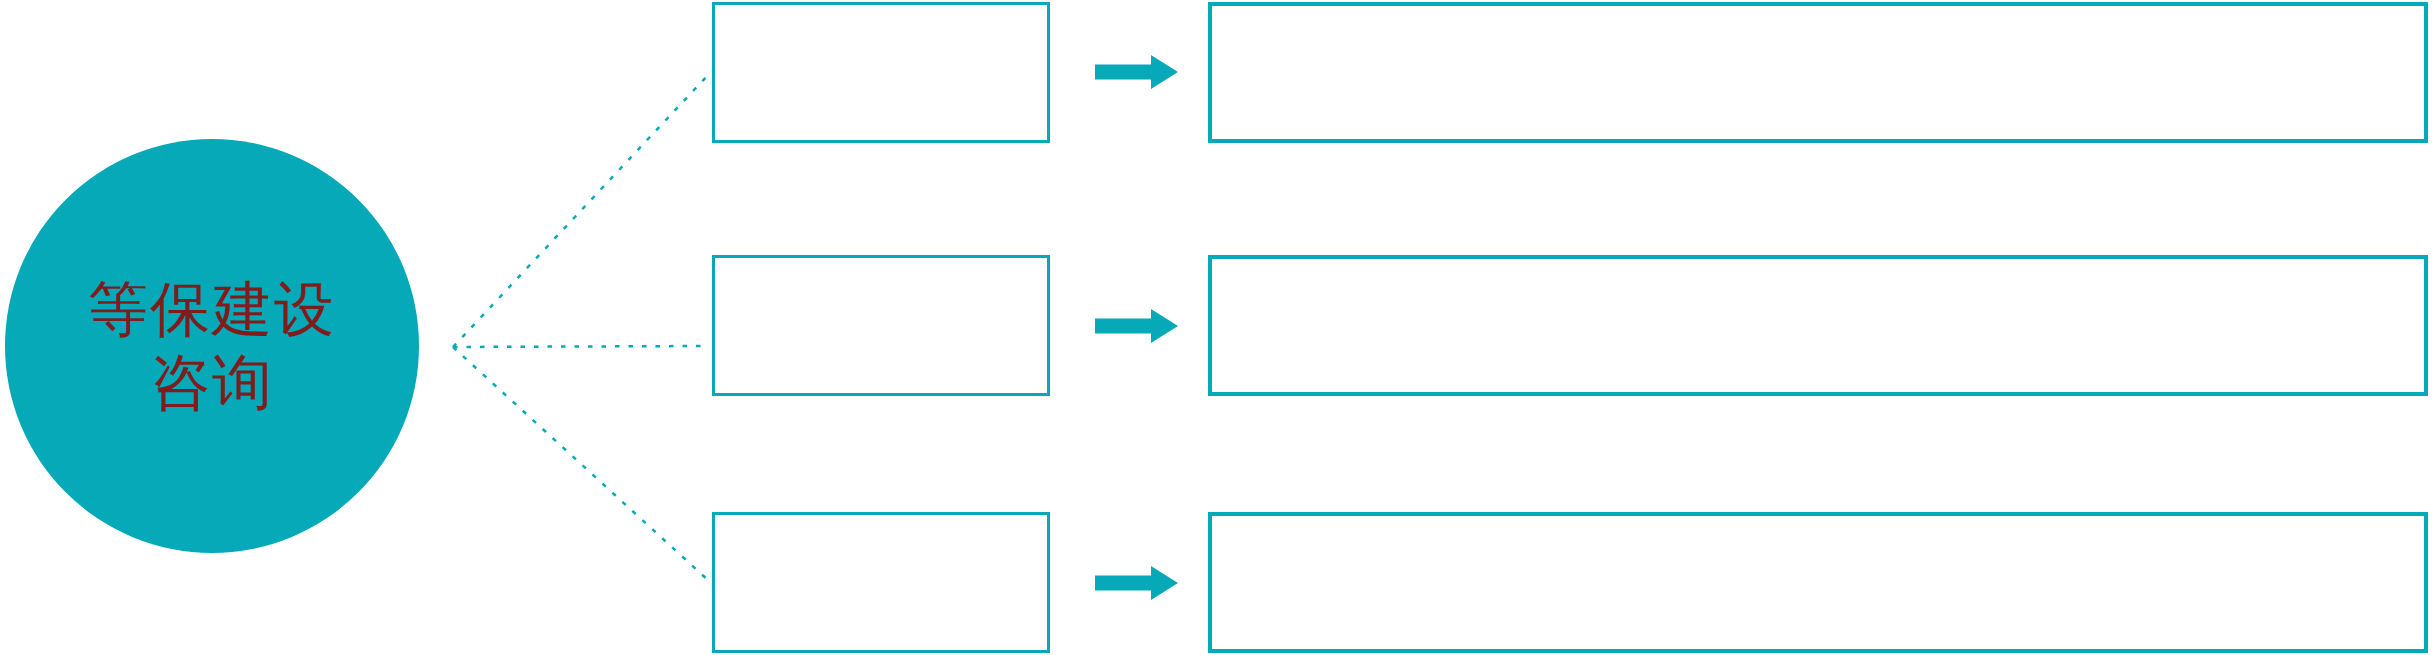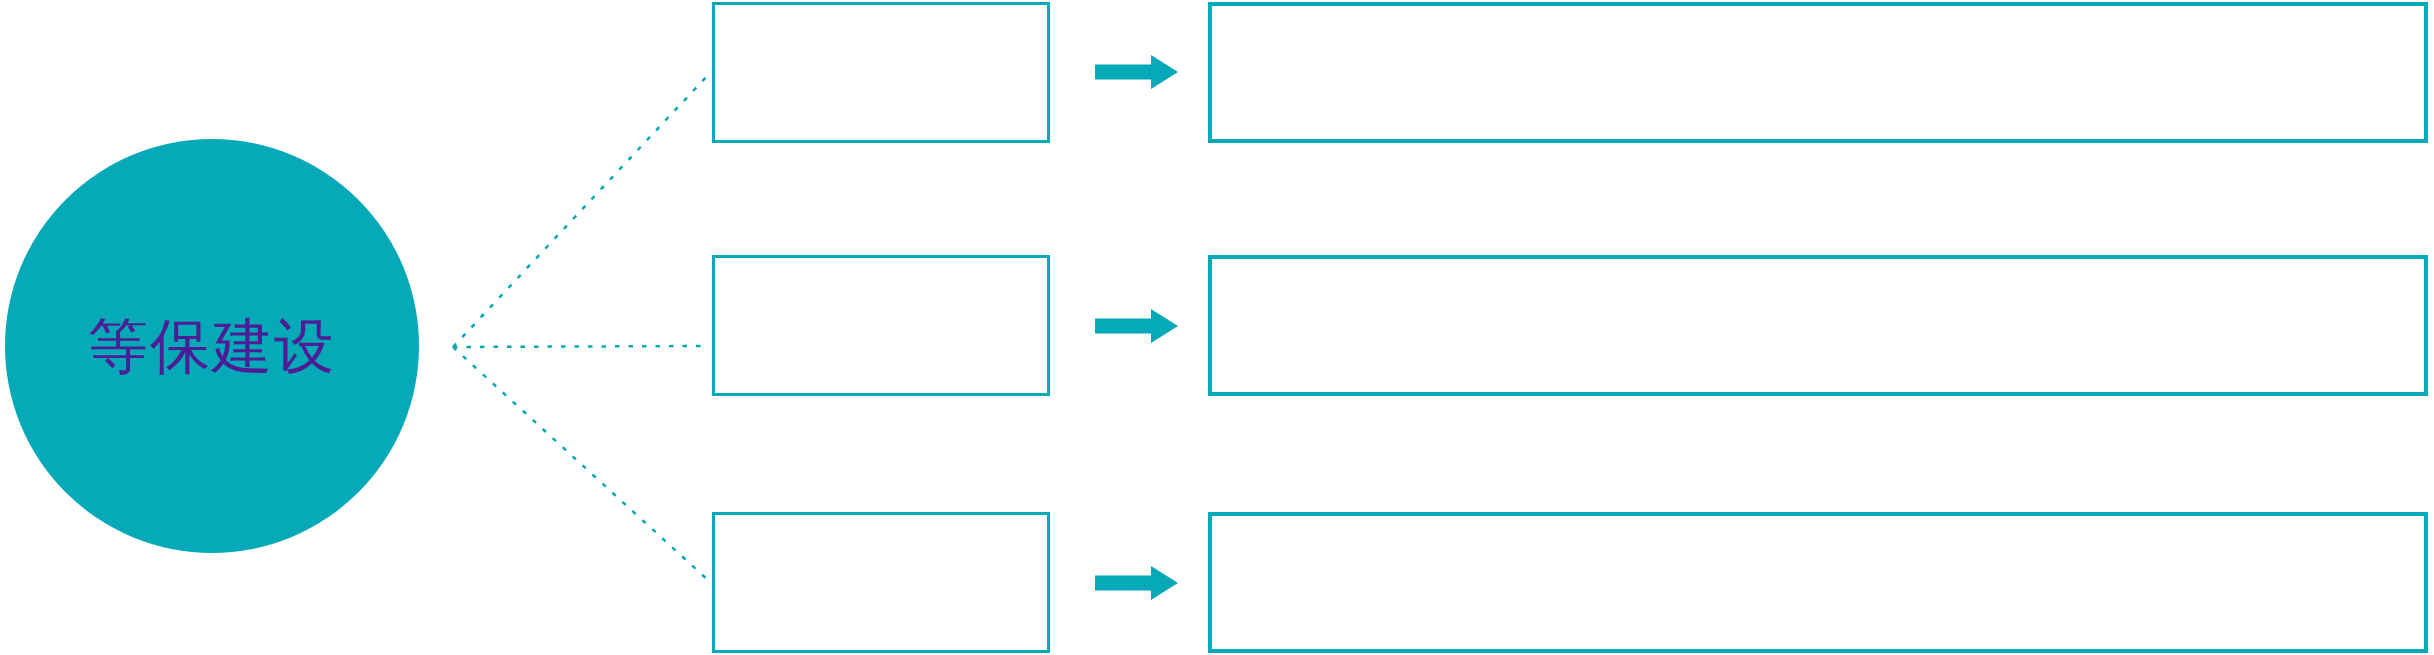--- a/index.html
+++ b/index.html
@@ -24,21 +24,21 @@
     height: 414px;
     border-radius: 50%;
     background: #06a9b8;
     display: flex;
     flex-direction: column;
     align-items: center;
     justify-content: center;
     text-align: center;
   }
   .topic-circle .line {
-    color: #4c1d95;
+    color: #7f1d1d;
     font-size: 60px;
     line-height: 73px;
     font-weight: 300;
     letter-spacing: 2px;
     white-space: nowrap;
   }
   
   .connectors {
     position: absolute;
     left: 0;
@@ -86,20 +86,21 @@
 <div class="canvas">
 
   <svg class="connectors" viewBox="0 0 2434 655" xmlns="http://www.w3.org/2000/svg">
     <line x1="453" y1="347" x2="709" y2="74" stroke="#06a9b8" stroke-width="2.5" stroke-dasharray="4.5 9"></line>
     <line x1="453" y1="347" x2="703" y2="346" stroke="#06a9b8" stroke-width="2.5" stroke-dasharray="4.5 9"></line>
     <line x1="453" y1="347" x2="709" y2="581" stroke="#06a9b8" stroke-width="2.5" stroke-dasharray="4.5 9"></line>
   </svg>
 
   <div class="topic-circle">
     <div class="line">等保建设</div>
+    <div class="line">咨询</div>
   </div>
 
   <div class="step-box row-1"></div>
   <svg class="arrow arrow-1" viewBox="0 0 83 34" xmlns="http://www.w3.org/2000/svg">
     <polygon points="0,9.5 56,9.5 56,0 83,17 56,34 56,24.5 0,24.5" fill="#06a9b8"></polygon>
   </svg>
   <div class="detail-box row-1"></div>
 
   <div class="step-box row-2"></div>
   <svg class="arrow arrow-2" viewBox="0 0 83 34" xmlns="http://www.w3.org/2000/svg">

